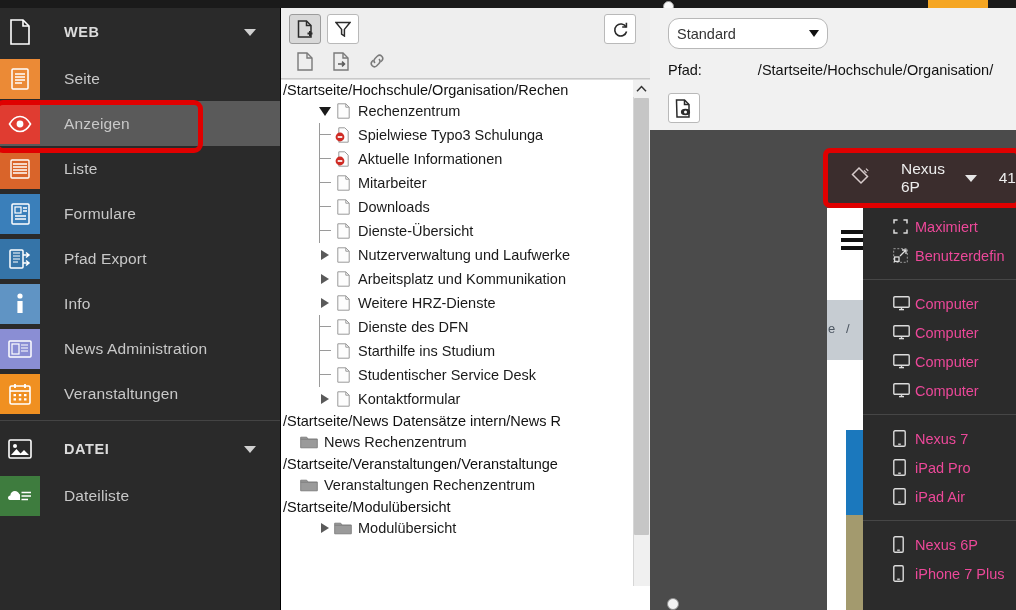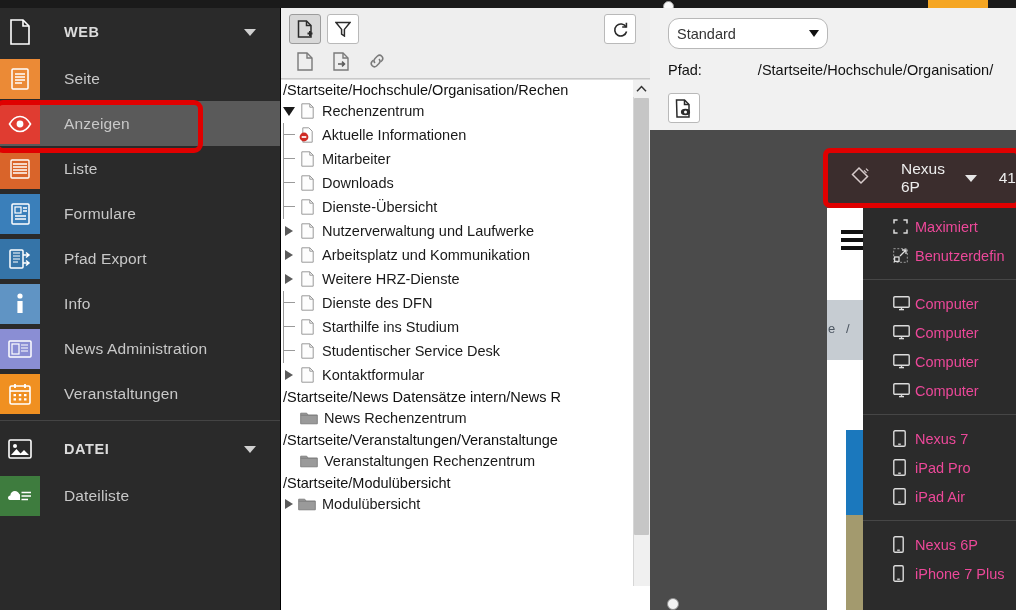--- a/index.html
+++ b/index.html
@@ -103,21 +103,21 @@
     background: #c6c6c6; border-radius: 1px;
   }
   .tree-scroll-inner { position: absolute; inset: 0; right: 17px; }
 
   .tree-path {
     font-size: 14.5px; color: #111; padding: 2px 0 1px 2px;
     white-space: nowrap; overflow: hidden;
   }
   .tree-item {
     display: flex; align-items: center; height: 24px;
-    font-size: 14.5px; color: #1a1a1a; white-space: nowrap;
+    font-size: 14.5px; color: #1a1a1a; white-space: nowrap; padding-left: 36px;
   }
   .tree-item.selected { background: #ffffff; }
   .t-toggle {
     flex: 0 0 16px; width: 16px; height: 24px;
     display: flex; align-items: center; justify-content: center;
   }
   .t-line { flex: 0 0 16px; width: 16px; height: 24px; position: relative; }
   .t-line::before {
     content: ""; position: absolute; left: 2px; top: 11px;
     width: 12px; height: 1px; background: #9a9a9a;
@@ -446,20 +446,31 @@
             </span>
           <span class="t-icon">
             <svg width="13" height="16" viewBox="0 0 13 16">
                 <path d="M.8.8h8l3.4 3.4v11H.8z" fill="#fdfdfd" stroke="#9a9a9a" stroke-width="1"></path>
                 <path d="M8.8.8v3.4h3.4" fill="none" stroke="#9a9a9a" stroke-width="1"></path>
               </svg>
           </span>
           <span class="t-text">Rechenzentrum</span>
         </div>
 
+        <div class="tree-item">
+          <span class="t-line"></span>
+          <span class="t-icon">
+            <svg width="16" height="16" viewBox="0 0 16 16">
+                <path d="M3.8.8h6l3.4 3.4v11H3.8z" fill="#fdfdfd" stroke="#9a9a9a" stroke-width="1"></path>
+                <circle cx="5" cy="10" r="4.4" fill="#cf2b24"></circle>
+                <path d="M2.7 10h4.6" stroke="#fff" stroke-width="1.7"></path>
+              </svg>
+          </span>
+          <span class="t-text">Spielwiese Typo3 Schulunga</span>
+        </div>
 
         <div class="tree-item">
           <span class="t-line"></span>
           <span class="t-icon">
             <svg width="16" height="16" viewBox="0 0 16 16">
                 <path d="M3.8.8h6l3.4 3.4v11H3.8z" fill="#fdfdfd" stroke="#9a9a9a" stroke-width="1"></path>
                 <circle cx="5" cy="10" r="4.4" fill="#cf2b24"></circle>
                 <path d="M2.7 10h4.6" stroke="#fff" stroke-width="1.7"></path>
               </svg>
           </span>

